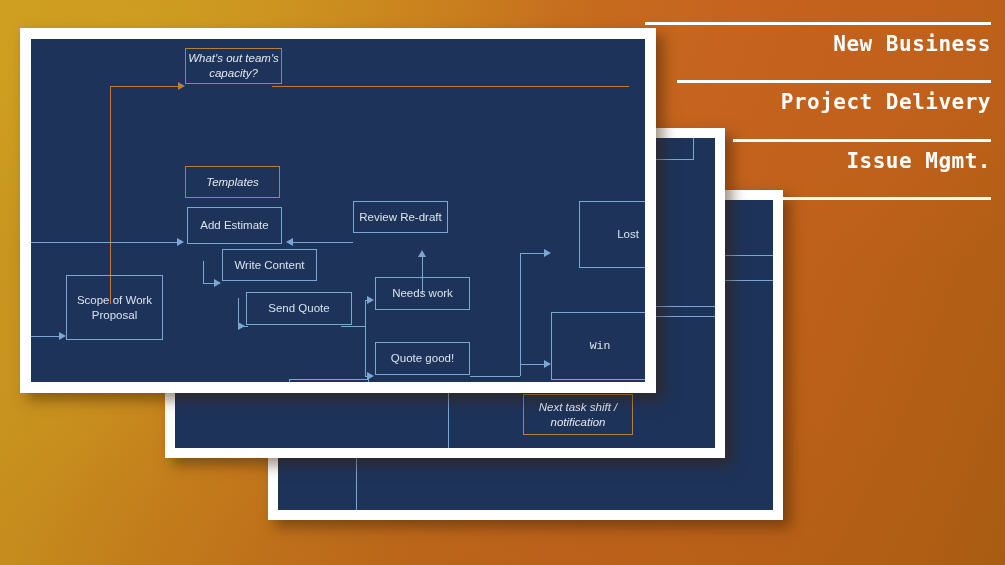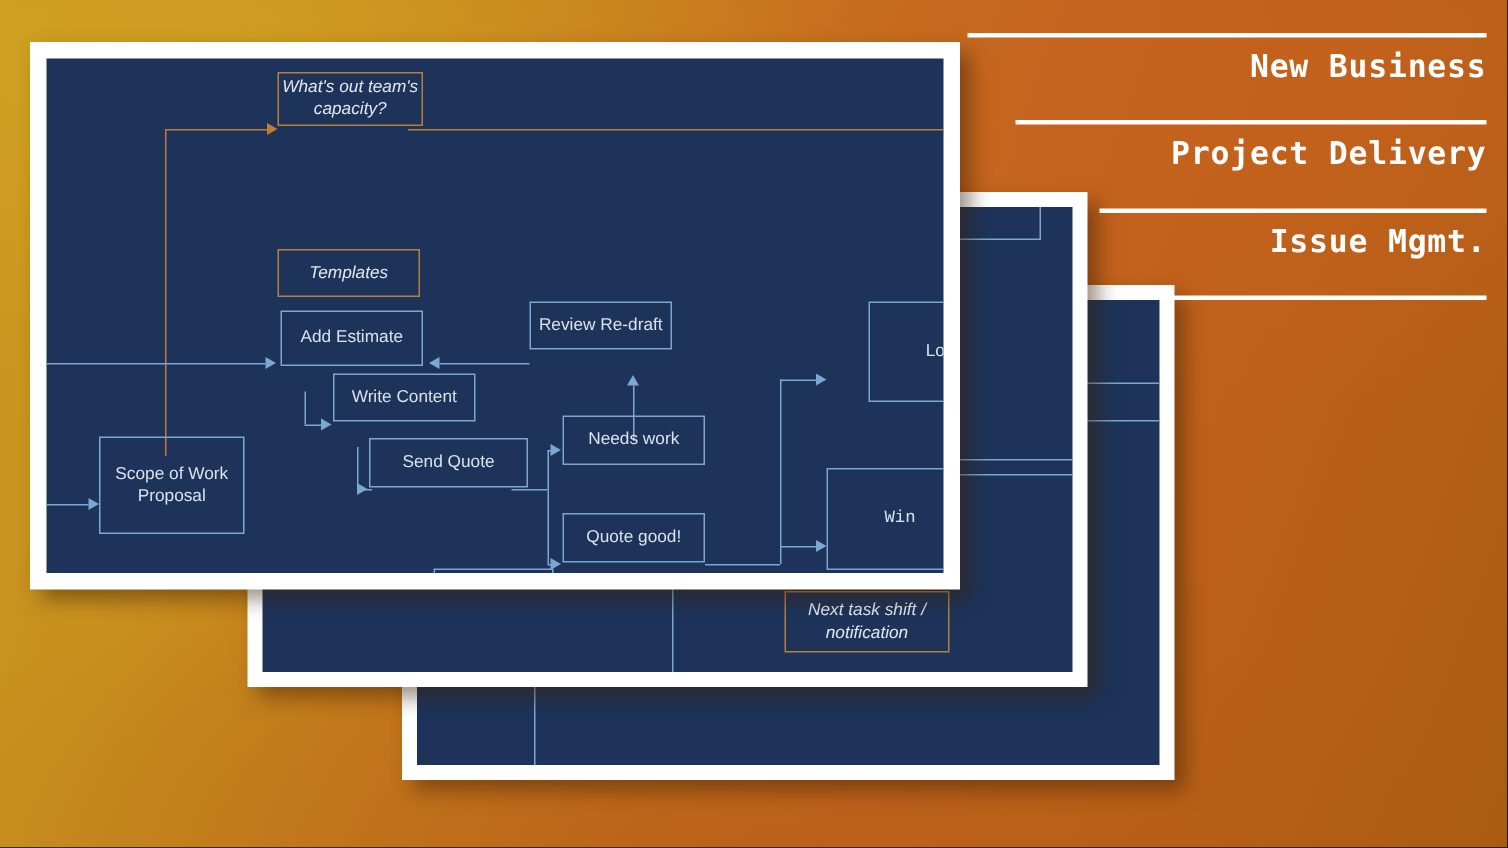--- a/index.html
+++ b/index.html
@@ -155,21 +155,21 @@
       <div class="ln v" style="left:273px; top:168px; height:142px;"></div>
       <div class="ln v" style="left:459px; top:120px; height:48px;"></div>
       <div class="ln h" style="left:300px; top:178px; width:240px;"></div>
       <div class="node plain" style="left:415px; top:-36px; width:104px; height:58px;"></div>
       <div class="node accent" style="left:348px; top:256px; width:110px; height:41px;">
         <span>Next task shift / notification</span>
       </div>
     </div>
   </div>
 
-  <div class="card" style="left:20px; top:28px; width:620px; height:365px;">
+  <div class="card" style="left:20px; top:28px; width:620px; height:365px;padding-left:16px;">
     <div class="card-inner" style="left:11px; top:11px; right:11px; bottom:11px;">
 
       <div class="ln v orange" style="left:79px; top:47px; height:218px;"></div>
       <div class="ln h orange" style="left:79px; top:47px; width:68px;"></div>
       <div class="arw right orange" style="left:147px; top:43px;"></div>
       <div class="ln h orange" style="left:241px; top:47px; width:357px;"></div>
 
       <div class="ln h" style="left:0px; top:203px; width:146px;"></div>
       <div class="arw right" style="left:146px; top:199px;"></div>
 
@@ -219,21 +219,21 @@
       </div>
 
       <div class="node plain" style="left:191px; top:210px; width:95px; height:32px;">
         <span>Write Content</span>
       </div>
 
       <div class="node plain" style="left:215px; top:253px; width:106px; height:33px;">
         <span>Send Quote</span>
       </div>
 
-      <div class="node plain" style="left:35px; top:252px; width:97px; height:65px;">
+      <div class="node plain" style="left:35px; top:236px; width:97px; height:65px;">
         <span>Scope of Work Proposal</span>
       </div>
 
       <div class="node plain" style="left:322px; top:162px; width:95px; height:32px;">
         <span>Review Re-draft</span>
       </div>
 
       <div class="node plain" style="left:344px; top:238px; width:95px; height:33px;">
         <span>Needs work</span>
       </div>

